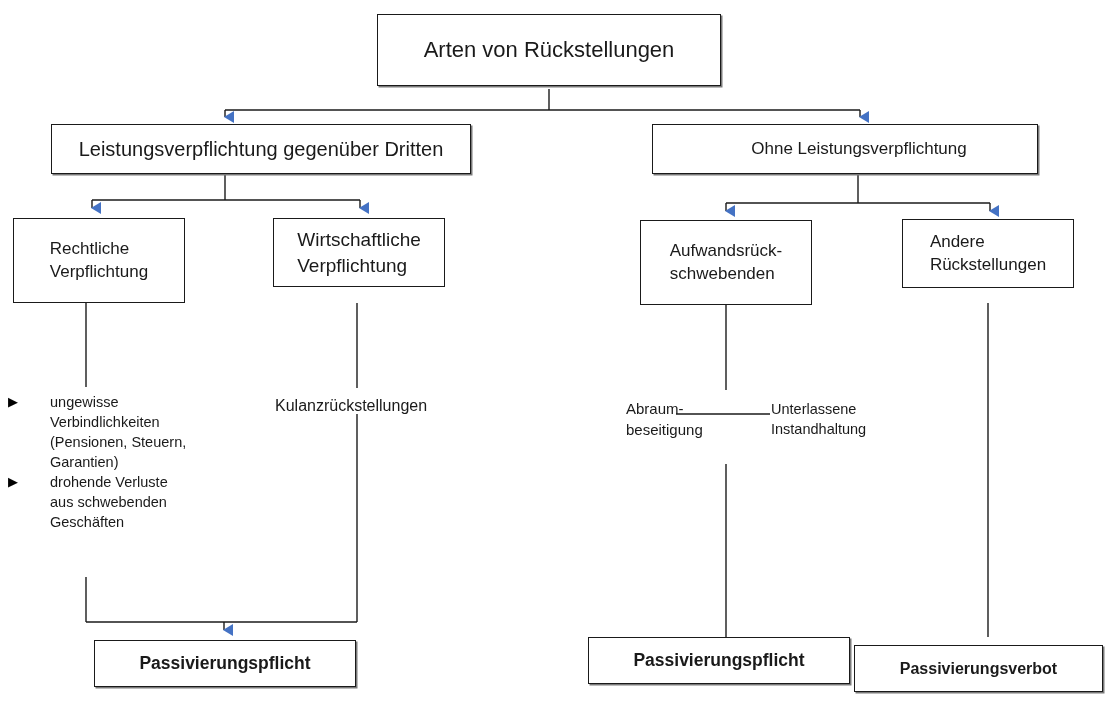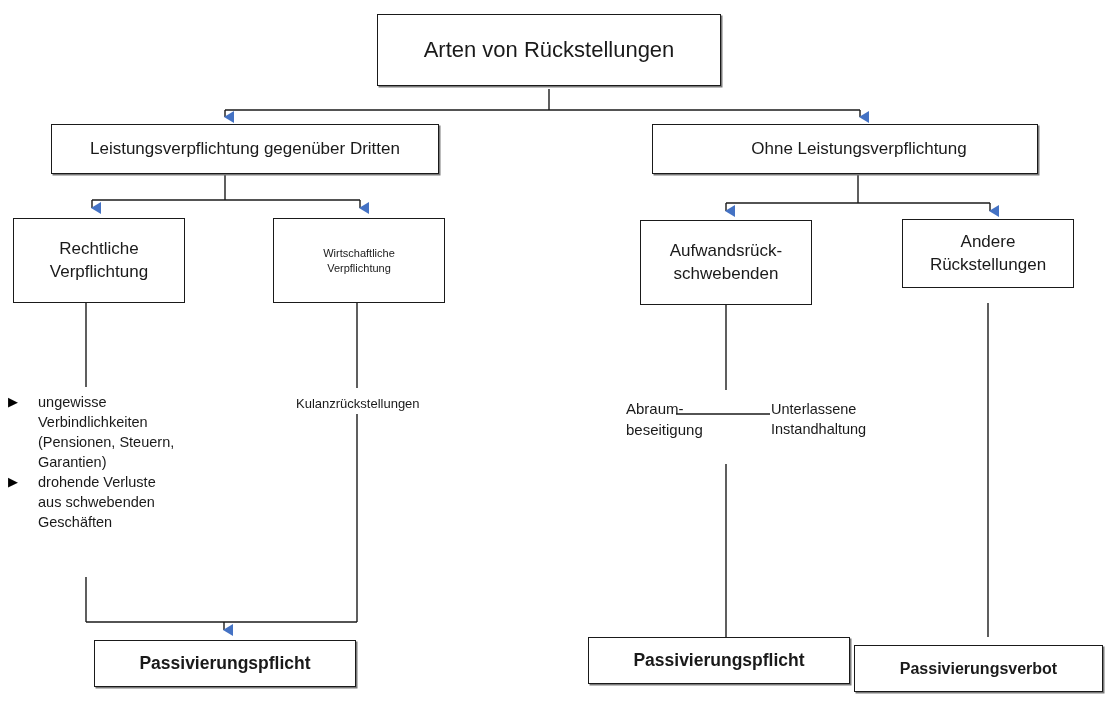--- a/index.html
+++ b/index.html
@@ -18,21 +18,20 @@
     overflow: hidden;
   }
   .box {
     position: absolute;
     box-sizing: border-box;
     border: 1.5px solid #1a1a1a;
     background: #ffffff;
     display: flex;
     align-items: center;
     justify-content: center;
-    text-align: center;
     color: #1a1a1a;
     line-height: 1.32;
     white-space: pre-line;
   }
   .box.shadowed {
     box-shadow: 1.5px 1.5px 0 0 #7a7a7a;
   }
   .box.bold {
     font-weight: bold;
   }
@@ -54,20 +53,21 @@
   .bullet-mark {
     width: 30px;
     flex: 0 0 30px;
     font-size: 13px;
     line-height: 1.38;
     padding-top: 1px;
     color: #000000;
   }
   .bullet-text {
     white-space: pre-line;
+    margin-left: 12px;
   }
   svg.wires {
     position: absolute;
     left: 0;
     top: 0;
     width: 1116px;
     height: 716px;
     pointer-events: none;
   }
 </style>
@@ -111,28 +111,28 @@
 
     <path d="M726,304 L726,390" stroke="#1a1a1a" stroke-width="1.4" fill="none"></path>
     <path d="M676,414 L770,414" stroke="#1a1a1a" stroke-width="1.4" fill="none"></path>
     <path d="M726,464 L726,637" stroke="#1a1a1a" stroke-width="1.4" fill="none"></path>
 
     <path d="M988,303 L988,637" stroke="#1a1a1a" stroke-width="1.4" fill="none"></path>
   </svg>
 
   <div class="box shadowed" style="left:377px; top:14px; width:344px; height:72px; font-size:22px;">Arten von Rückstellungen</div>
 
-  <div class="box shadowed" style="left:51px; top:124px; width:388px; height:50px; font-size:17px;">Leistungsverpflichtung gegenüber Dritten</div>
+  <div class="box shadowed" style="left:51px; top:124px; width:420px; height:50px; font-size:20px;">Leistungsverpflichtung gegenüber Dritten</div>
 
   <div class="box shadowed" style="left:652px; top:124px; width:386px; height:50px; font-size:17px;padding-left:28px;">Ohne Leistungsverpflichtung</div>
 
   <div class="box" style="left:13px; top:218px; width:172px; height:85px; font-size:17px;">Rechtliche
 Verpflichtung</div>
 
-  <div class="box" style="left:273px; top:218px; width:172px; height:85px; font-size:11px;">Wirtschaftliche
+  <div class="box" style="left:273px; top:218px; width:172px; height:69px; font-size:19px;">Wirtschaftliche
 Verpflichtung</div>
 
   <div class="box" style="left:640px; top:220px; width:172px; height:85px; font-size:17px;">Aufwandsrück-
 schwebenden</div>
 
   <div class="box" style="left:902px; top:219px; width:172px; height:69px; font-size:17px;">Andere
 Rückstellungen</div>
 
   <div class="bullet-list" style="left:8px; top:392px; width:260px; font-size:14.5px;">
     <div class="bullet-row">
@@ -143,21 +143,21 @@
 Garantien)</span>
     </div>
     <div class="bullet-row">
       <span class="bullet-mark">▶</span>
       <span class="bullet-text">drohende Verluste
 aus schwebenden
 Geschäften</span>
     </div>
   </div>
 
-  <div class="lbl" style="left:296px; top:395px; font-size:13px;">Kulanzrückstellungen</div>
+  <div class="lbl" style="left:275px; top:395px; font-size:16px;">Kulanzrückstellungen</div>
 
   <div class="lbl" style="left:582px; top:399px; font-size:15px;margin-left:44px;">Abraum-
 beseitigung</div>
 
   <div class="lbl" style="left:771px; top:399px; font-size:14.5px;">Unterlassene
 Instandhaltung</div>
 
   <div class="box shadowed bold" style="left:94px; top:640px; width:262px; height:47px; font-size:17.5px;">Passivierungspflicht</div>
 
   <div class="box shadowed bold" style="left:588px; top:637px; width:262px; height:47px; font-size:17.5px;">Passivierungspflicht</div>

